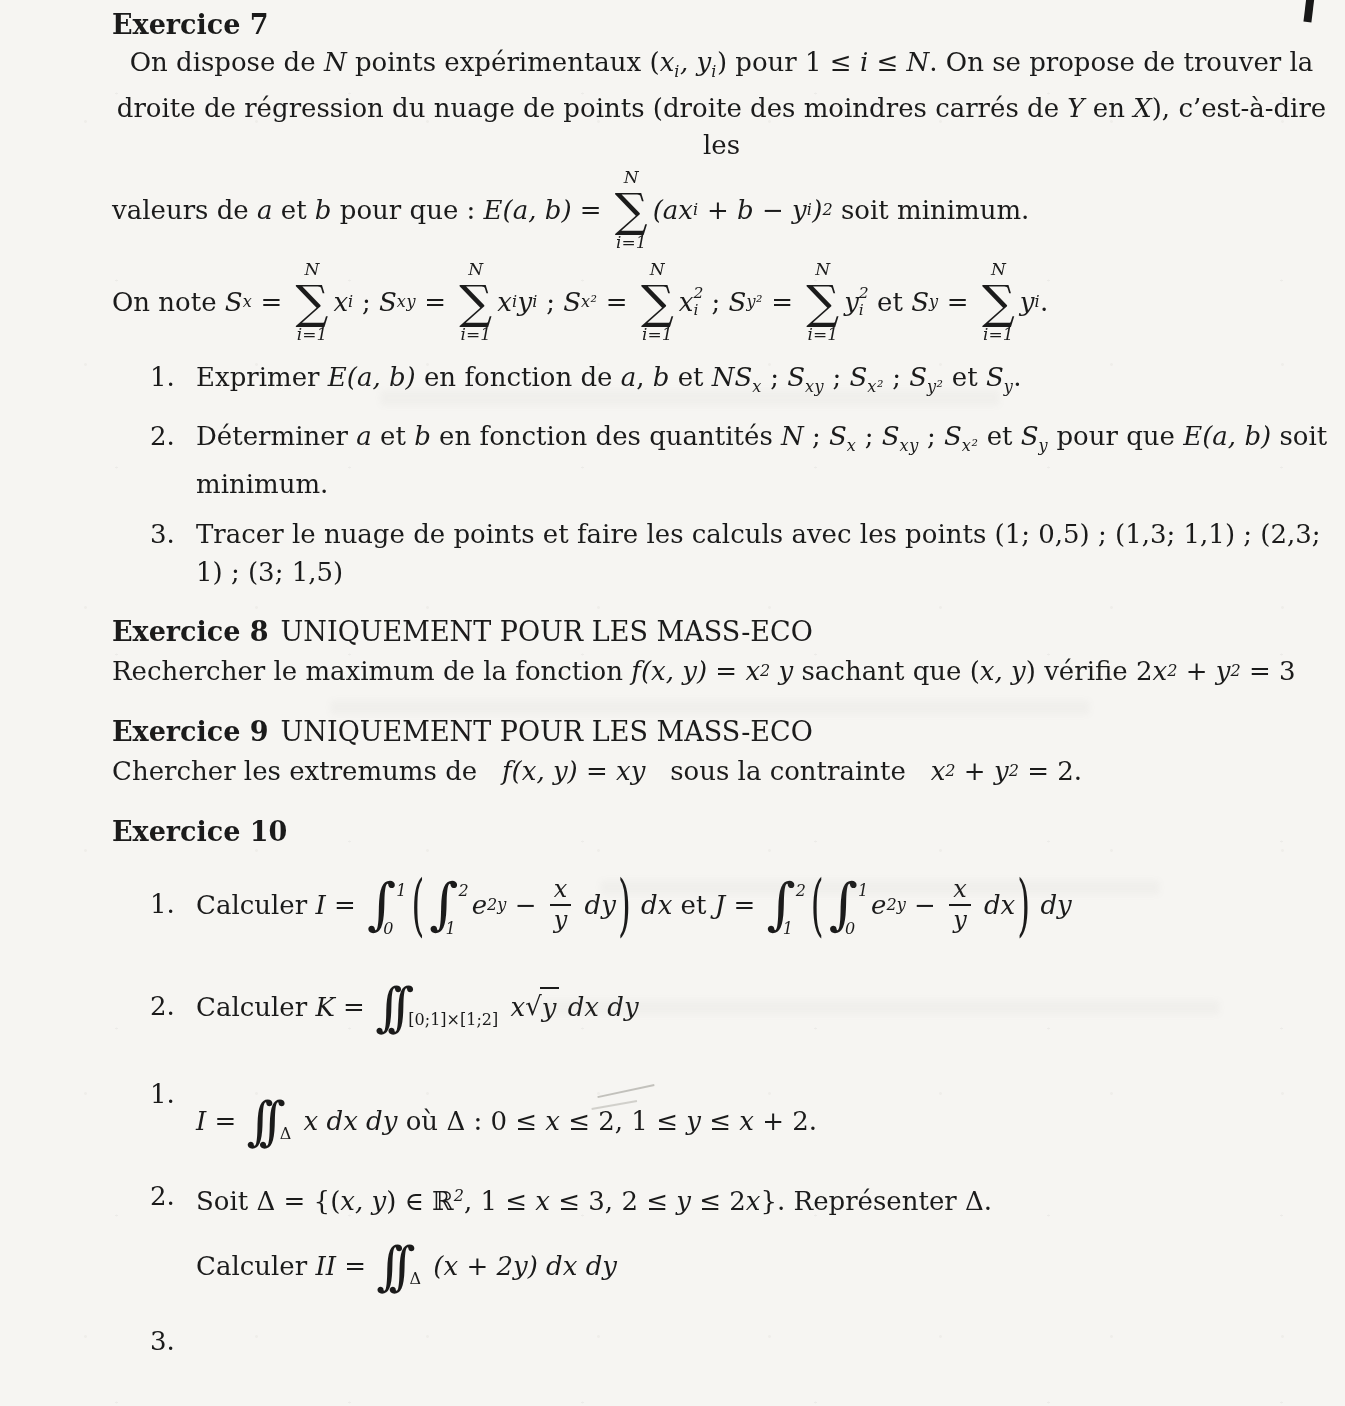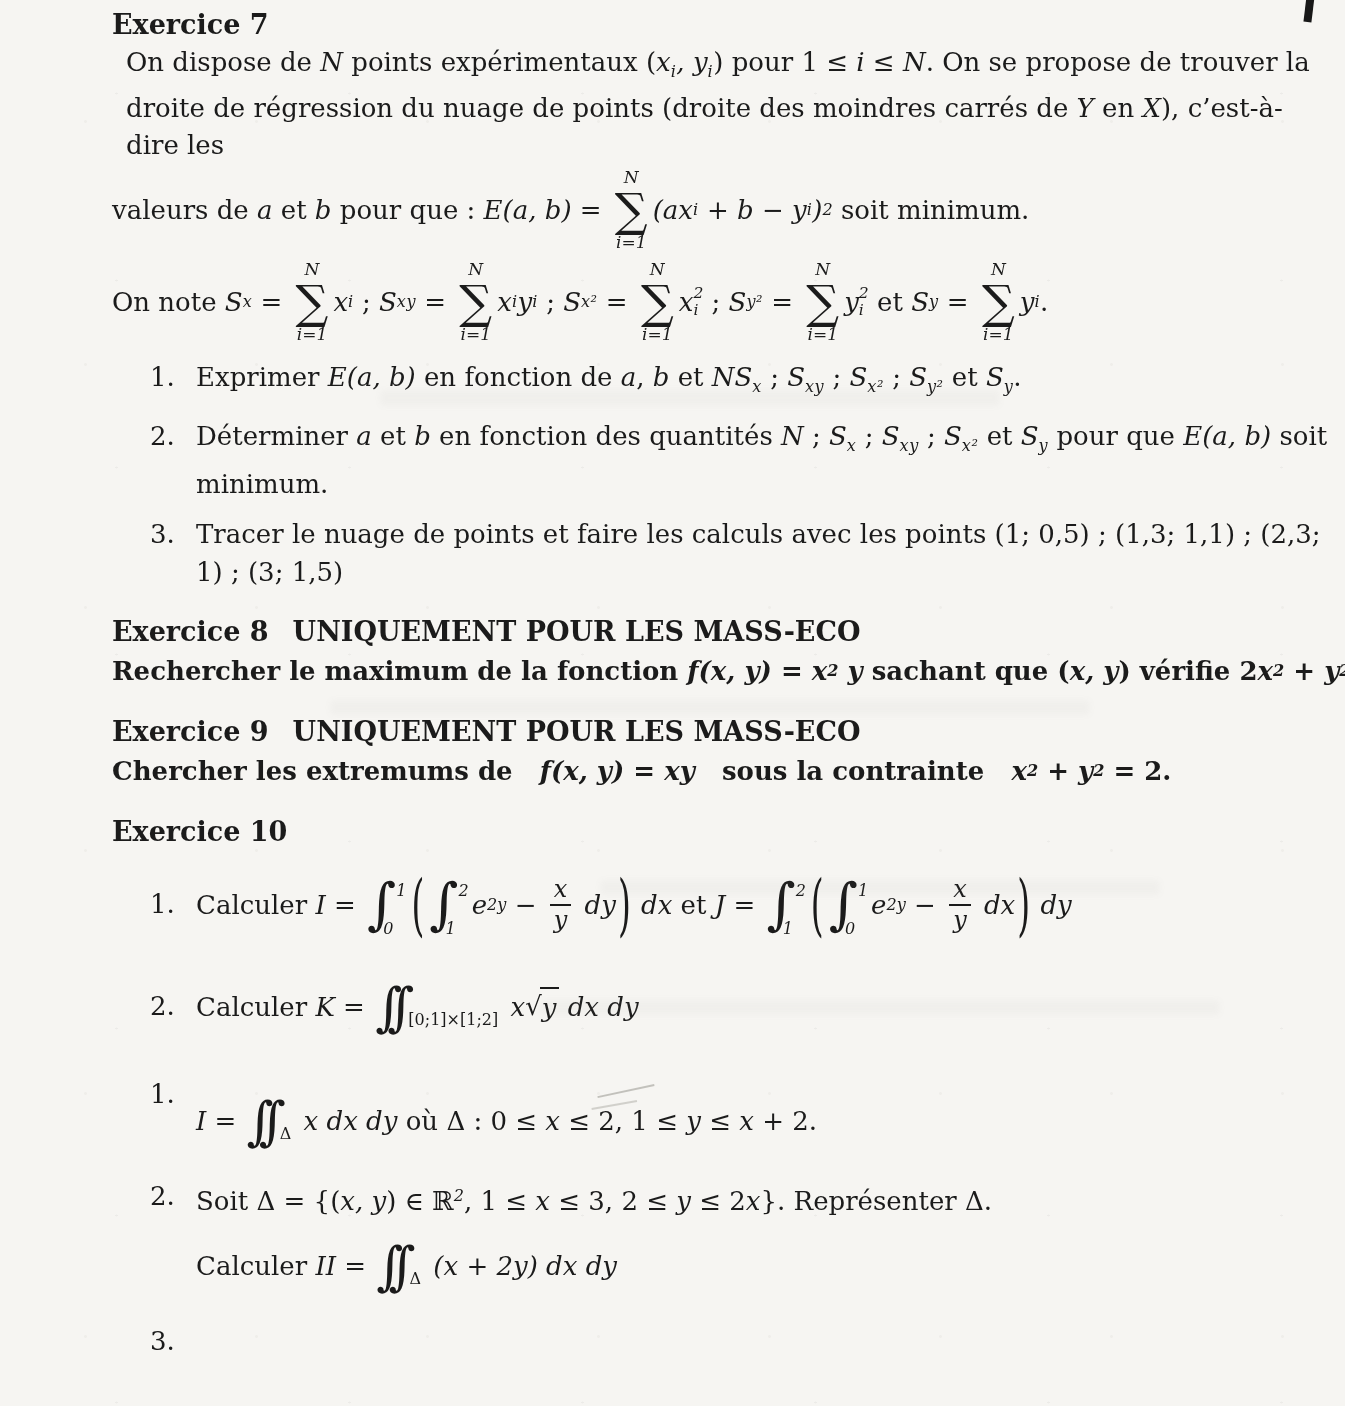--- a/index.html
+++ b/index.html
@@ -16,29 +16,29 @@
   }
   .page{position:relative;padding:8px 14px 12px 112px;box-sizing:border-box;width:1345px;height:1406px;}
 
   
   .ink-mark{position:absolute;left:1305px;top:-4px;width:8px;height:26px;background:#181818;transform:rotate(7deg);}
   .bleed{position:absolute;background:#8a8a84;opacity:0.05;filter:blur(3px);border-radius:4px;}
   .pencil{position:absolute;left:598px;top:1090px;width:58px;height:10px;border-top:2px solid #b5b4ae;transform:rotate(-12deg);opacity:.8;}
   .pencil2{position:absolute;left:592px;top:1104px;width:46px;height:8px;border-top:2px solid #c2c1bb;transform:rotate(-10deg);opacity:.7;}
 
   .extitle{font-size:27px;font-weight:bold;margin:0;line-height:34px;}
-  .extitle .caps{font-weight:bold;margin-left:24px;}
+  .extitle .caps{font-weight:normal;margin-left:12px;}
 
-  .para{margin:2px 14px 0;line-height:37px;}
+  .para{margin:2px 0 0;line-height:37px;text-align:center;}
 
   .display{display:flex;align-items:center;white-space:pre;}
   .display .mt,.display .mi{white-space:pre;}
   .tall{min-height:92px;}
   .shorter{min-height:84px;}
-  .oneline{min-height:40px;margin-top:2px;font-weight:bold;}
+  .oneline{min-height:40px;margin-top:2px;}
 
   .mt{font-style:normal;}
   .mi{font-style:italic;}
   .msub{font-size:0.62em;vertical-align:-0.35em;font-style:italic;letter-spacing:0.5px;}
   .msup{font-size:0.62em;vertical-align:0.55em;font-style:italic;}
   .msubsup{display:inline-flex;flex-direction:column;align-items:flex-start;font-size:0.6em;line-height:1.1;font-style:italic;vertical-align:middle;}
 
   .msum{display:inline-flex;flex-direction:column;align-items:center;line-height:1;margin:0 5px;}
   .msum .ssup,.msum .ssub{font-size:17px;font-style:italic;line-height:1.1;}
   .msum .sg{font-size:46px;line-height:1.0;font-style:normal;}

